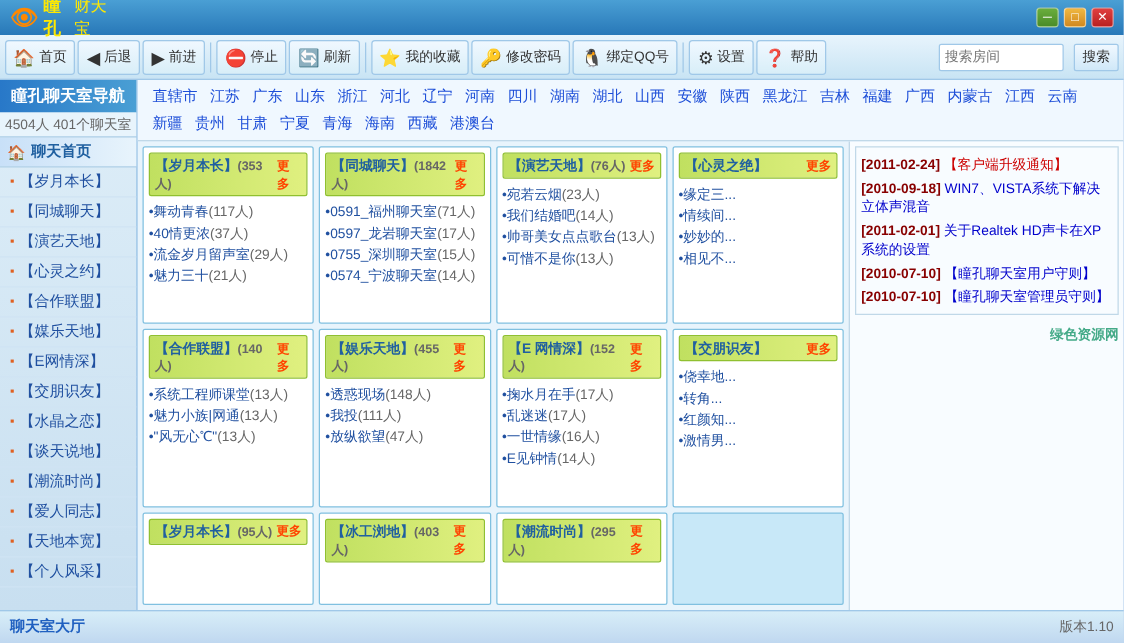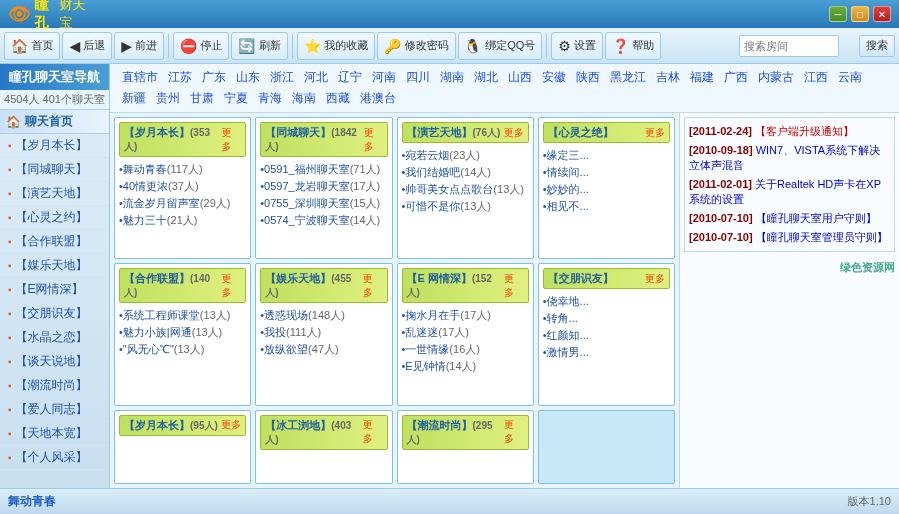--- a/index.html
+++ b/index.html
@@ -39,21 +39,21 @@
     }
     .tb-btn {
       display: flex; align-items: center; gap: 3px; padding: 3px 6px;
       background: linear-gradient(to bottom, #f0f8ff, #d8eef8);
       border: 1px solid #a0c8e8; border-radius: 3px; cursor: pointer; font-size: 11px; color: #333;
       height: 28px;
     }
     .tb-icon { font-size: 14px; }
     .tb-sep { width: 1px; height: 24px; background: #a0c8e8; margin: 0 2px; }
     .search-box {
-      margin-left: auto; display: flex; align-items: flex-start; gap: 20px;
+      margin-left: auto; display: flex; align-items: flex-start; gap: 8px;
     }
     .search-input {
       width: 100px; height: 22px; border: 1px solid #a0c8e8; border-radius: 2px; padding: 0 4px; font-size: 11px;
     }
     .search-btn {
       height: 22px; padding: 0 6px; background: linear-gradient(to bottom, #f0f8ff, #d0e8f8);
       border: 1px solid #a0c8e8; border-radius: 2px; cursor: pointer; font-size: 11px; color: #333;
     }
 
     
@@ -131,21 +131,21 @@
     }
     .room-card-header {
       background: linear-gradient(to right, #c0e060, #e0f080);
       border: 1px solid #90c030; border-radius: 2px;
       padding: 2px 4px; margin-bottom: 4px;
       display: flex; align-items: center; justify-content: space-between;
       font-size: 11px;
     }
     .room-card-title { color: #2060a0; font-weight: bold; font-size: 11px; }
     .room-card-count { color: #666; font-size: 10px; }
-    .room-more { color: #ff4400; font-size: 10px; cursor: pointer; }
+    .room-more { color: #ff4400; font-size: 10px; cursor: pointer; font-weight: bold; }
     .room-list-item { font-size: 11px; color: #2050a0; padding: 1px 0; cursor: pointer; }
     .room-list-count { color: #666; }
 
     
     .bottom-bar {
       height: 26px; background: linear-gradient(to bottom, #d8eef8, #c0d8f0);
       border-top: 1px solid #a0c8e8; display: flex; align-items: center;
       padding: 0 8px; justify-content: space-between;
     }
     .bottom-link { color: #2060c0; cursor: pointer; font-size: 12px; font-weight: bold; }
@@ -464,15 +464,15 @@
           </div>
         </div>
         <div style="margin-top:8px; text-align:right; color:#4a8; font-size:11px; font-weight:bold;">绿色资源网</div>
       </div>
 
     </div>
   </div>
 </div>
 
 <div class="bottom-bar">
-  <span class="bottom-link">舞动青春</span>
+  <span class="bottom-link">聊天室大厅</span>
   <span class="version-text">版本1.10</span>
 </div>
 
 </body></html>

